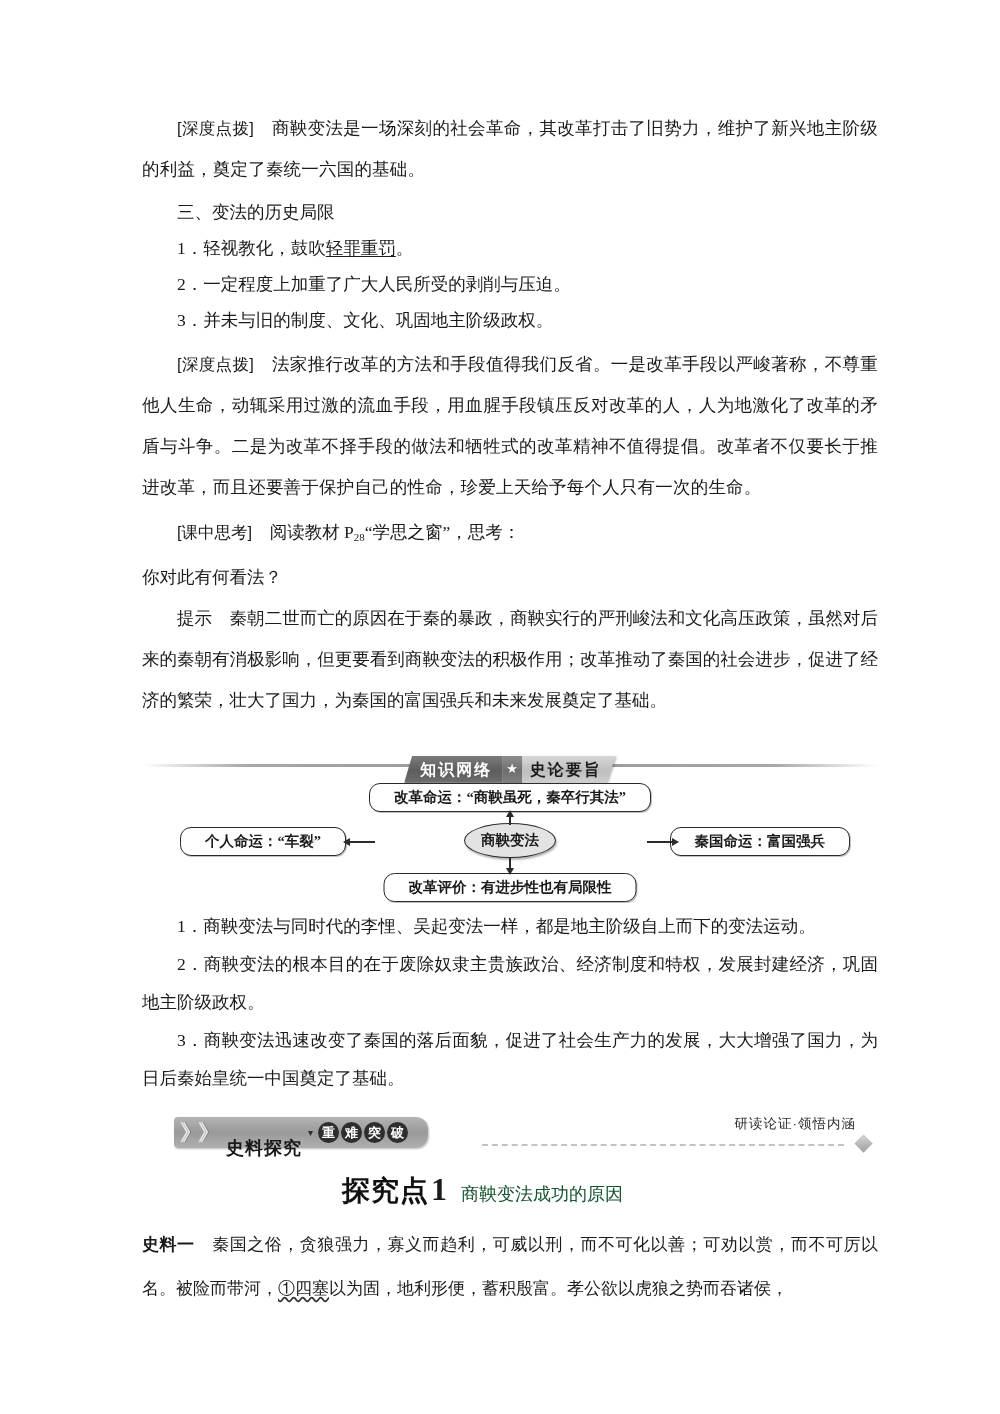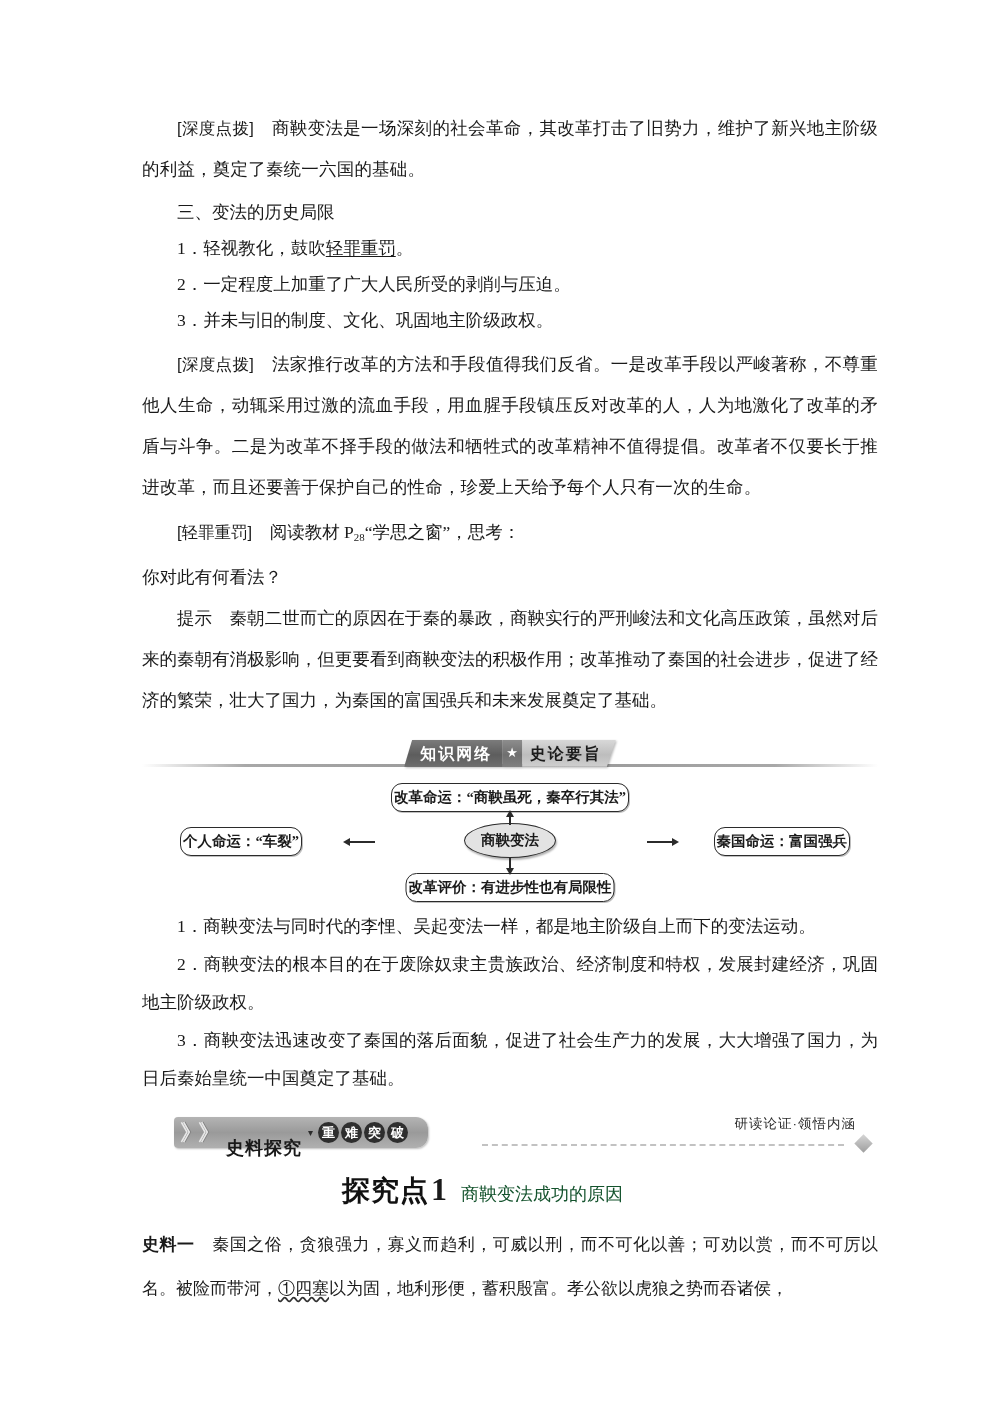--- a/index.html
+++ b/index.html
@@ -86,21 +86,21 @@
        rgba(190,190,190,0) 0%,
        rgba(168,168,168,1) 14%,
        rgba(150,150,150,1) 50%,
        rgba(168,168,168,1) 86%,
        rgba(190,190,190,0) 100%);
   }
   .kb-tab {
     position: absolute;
     left: 50%;
     transform: translateX(-50%);
-    top: 3px;
+    top: 19px;
     height: 27px;
     display: flex;
     align-items: flex-end;
     filter: drop-shadow(1px 1px 1px rgba(0,0,0,0.28));
   }
   .kb-left {
     background: linear-gradient(to bottom, #7b7b7b 0%, #5d5d5d 55%, #6e6e6e 100%);
     color: #ffffff;
     font-family: "Liberation Sans", "DejaVu Sans", sans-serif;
     font-weight: bold;
@@ -140,21 +140,21 @@
   }
   .node {
     position: absolute;
     border: 1.4px solid #2b2b2b;
     border-radius: 11px;
     background: #ffffff;
     font-family: "Liberation Serif", "DejaVu Serif", serif;
     font-weight: bold;
     font-size: 14.5px;
     line-height: 21px;
-    padding: 3px 2px;
+    padding: 3px 24px;
     white-space: nowrap;
     box-shadow: 1px 1px 0 rgba(0,0,0,0.25);
   }
   .node.center {
     border-radius: 50%;
     background: #e3e3e3;
     padding: 6px 16px;
     box-shadow: 1px 2px 2px rgba(0,0,0,0.3);
   }
   .n-top   { left: 50%; transform: translateX(-50%); top: 0; }
@@ -308,21 +308,21 @@
   <p class="heading-line sans">三、变法的历史局限</p>
 
   <p class="list-line"><span class="num">1．</span><span class="sans">轻视教化，鼓吹</span><span class="sans u">轻罪重罚</span><span class="sans">。</span></p>
 
   <p class="list-line"><span class="num">2．</span><span class="sans">一定程度上加重了广大人民所受的剥削与压迫。</span></p>
 
   <p class="list-line"><span class="num">3．</span><span class="sans">并未与旧的制度、文化、巩固地主阶级政权。</span></p>
 
   <p class="para indent" style="margin-top:6px"><span class="tag">[深度点拨]</span>　<span class="sans">法家推行改革的方法和手段值得我们反省。一是改革手段以严峻著称，不尊重他人生命，动辄采用过激的流血手段，用血腥手段镇压反对改革的人，人为地激化了改革的矛盾与斗争。二是为改革不择手段的做法和牺牲式的改革精神不值得提倡。改革者不仅要长于推进改革，而且还要善于保护自己的性命，珍爱上天给予每个人只有一次的生命。</span></p>
 
-  <p class="list-line" style="line-height:40px;margin-top:4px"><span class="tag">[轻罪重罚]</span>　<span>阅读教材 P</span><sub>28</sub><span>“学思之窗”，思考：</span></p>
+  <p class="list-line" style="line-height:40px;margin-top:4px"><span class="tag">[课中思考]</span>　<span>阅读教材 P</span><sub>28</sub><span>“学思之窗”，思考：</span></p>
 
   <p class="q-para" style="text-indent:0">你对此有何看法？</p>
 
   <p class="q-para indent"><span>提示</span>　<span>秦朝二世而亡的原因在于秦的暴政，商鞅实行的严刑峻法和文化高压政策，虽然对后来的秦朝有消极影响，但更要看到商鞅变法的积极作用；改革推动了秦国的社会进步，促进了经济的繁荣，壮大了国力，为秦国的富国强兵和未来发展奠定了基础。</span></p>
 
   <div class="knowledge-banner-wrap">
     <div class="kb-rule"></div>
     <div class="kb-tab">
       <span class="kb-left">知识网络</span>
       <span class="kb-star">★</span>

